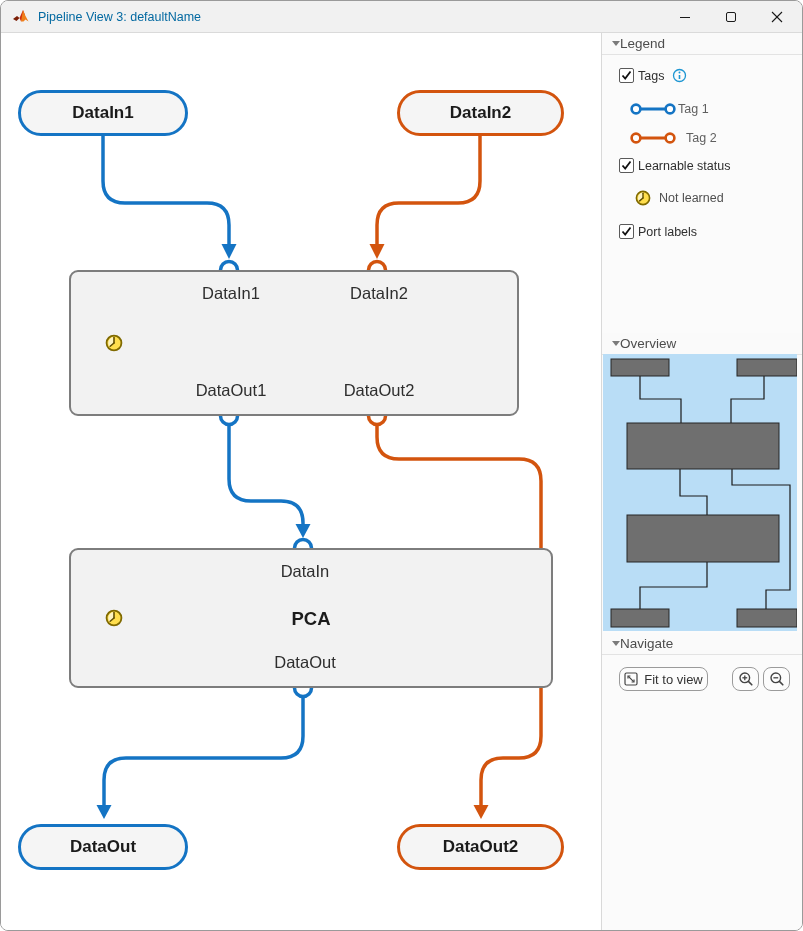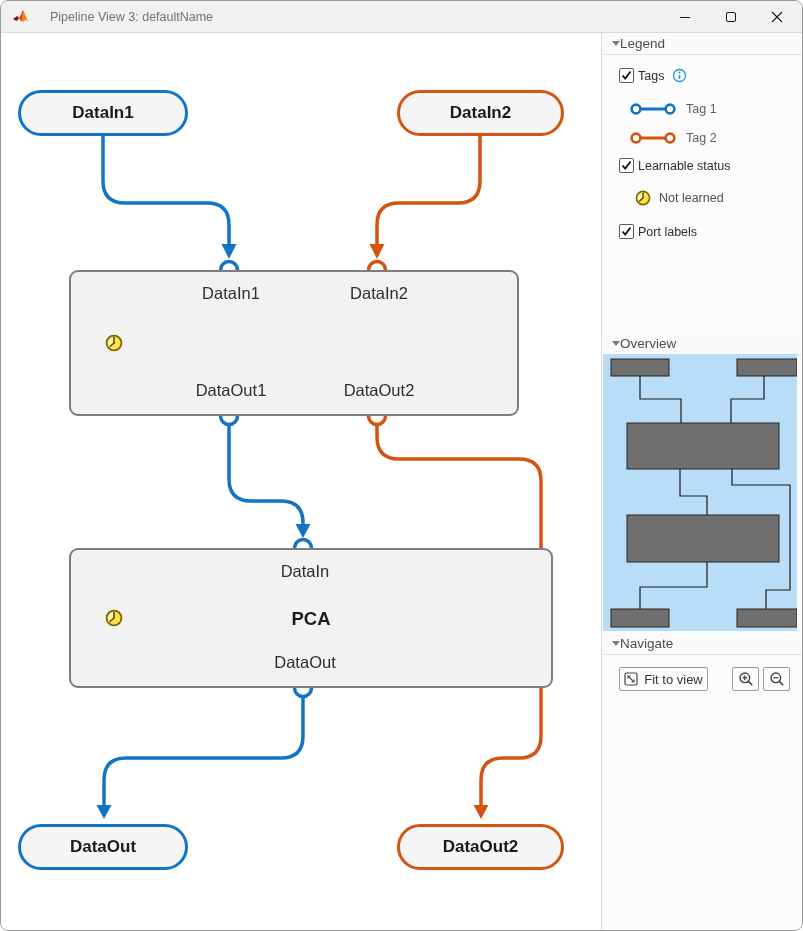--- a/index.html
+++ b/index.html
@@ -9,21 +9,21 @@
     border:1px solid #9a9a9a; border-radius:8px; overflow:hidden;
     background:#ffffff;
   }
   
   .titlebar {
     position:absolute; left:0; top:0; width:100%; height:32px;
     background:#f1f1f1; border-bottom:1px solid #dadada;
     display:flex; align-items:center;
   }
   .titlebar .logo { margin-left:11px; width:18px; height:18px; }
-  .titlebar .title { margin-left:20px; font-size:12.5px; color:#737373; }
+  .titlebar .title { margin-left:8px; font-size:12.5px; color:#0369a1; }
   .win-controls { position:absolute; right:2px; top:0; height:31px; display:flex; }
   .win-btn { width:46px; height:31px; display:flex; align-items:center; justify-content:center; }
   
   .canvas {
     position:absolute; left:0; top:32px; width:600px; height:898px;
     background:#ffffff;
   }
   .canvas svg.edges { position:absolute; left:0; top:0; }
   .pnode {
     position:absolute; height:46px; border-radius:23px; background:#f5f5f5;
@@ -59,21 +59,21 @@
   .lrow { position:absolute; display:flex; align-items:center; }
   .cb {
     width:15px; height:15px; background:#ffffff; border:1px solid #5a5a5a; border-radius:2px;
     display:flex; align-items:center; justify-content:center; flex:none;
   }
   .cb-label { margin-left:4px; font-weight:normal; font-size:12.5px; color:#2f2f2f; }
   .dim-label { font-size:12.5px; color:#5f5f5f; }
   .minimap { position:absolute; left:1px; top:321px; }
   
   .nav-btn {
-    position:absolute; height:24px; background:#fcfcfc; border:1px solid #9b9b9b; border-radius:2px;
+    position:absolute; height:24px; background:#fcfcfc; border:1px solid #9b9b9b; border-radius:8px;
     display:flex; align-items:center; justify-content:center; gap:6px;
     font-size:13px; color:#333333;
   }
 </style>
 </head>
 <body>
 
 <div class="window">
 
   <div class="titlebar">
@@ -184,21 +184,21 @@
         <line x1="7.5" y1="7" x2="7.5" y2="11" stroke="#1E96D2" stroke-width="1.6"></line>
       </svg>
     </div>
 
     <div class="lrow" style="left:28px; top:68px;">
       <svg width="46" height="16" viewBox="0 0 46 16">
         <line x1="7" y1="8" x2="39" y2="8" stroke="#1474C4" stroke-width="3"></line>
         <circle cx="6" cy="8" r="4.4" fill="#ffffff" stroke="#1474C4" stroke-width="2.6"></circle>
         <circle cx="40" cy="8" r="4.4" fill="#ffffff" stroke="#1474C4" stroke-width="2.6"></circle>
       </svg>
-      <span class="dim-label" style="margin-left:10px;">Tag 1</span>
+      <span class="dim-label" style="margin-left:2px;">Tag 1</span>
     </div>
 
     <div class="lrow" style="left:28px; top:97px;">
       <svg width="46" height="16" viewBox="0 0 46 16">
         <line x1="7" y1="8" x2="39" y2="8" stroke="#D3540E" stroke-width="3"></line>
         <circle cx="6" cy="8" r="4.4" fill="#ffffff" stroke="#D3540E" stroke-width="2.6"></circle>
         <circle cx="40" cy="8" r="4.4" fill="#ffffff" stroke="#D3540E" stroke-width="2.6"></circle>
       </svg>
       <span class="dim-label" style="margin-left:10px;">Tag 2</span>
     </div>

